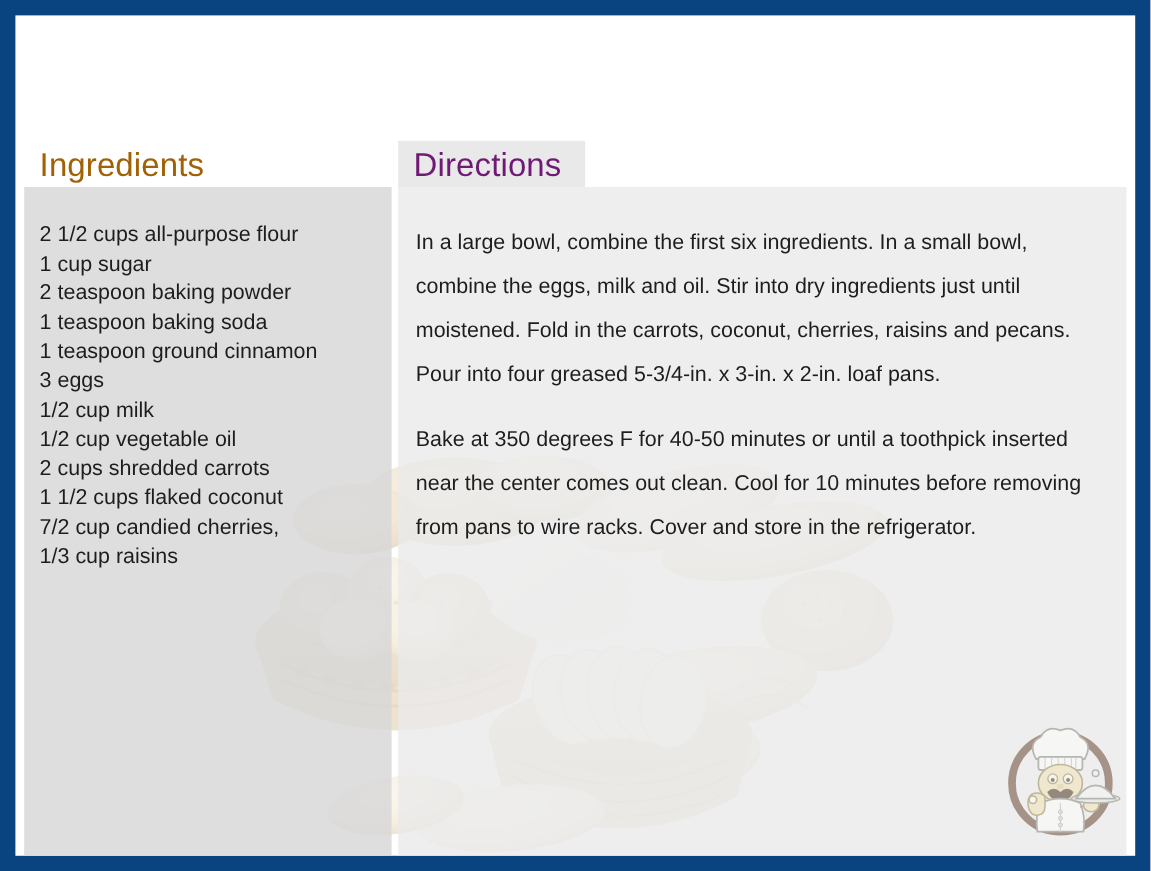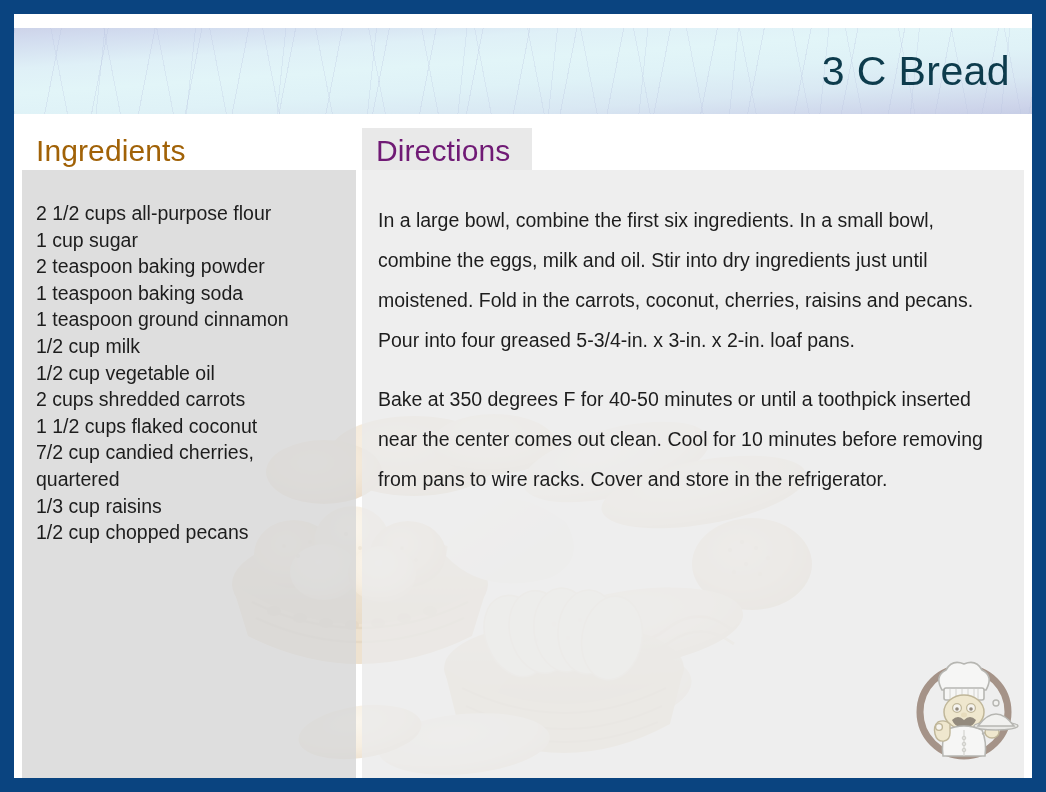--- a/index.html
+++ b/index.html
@@ -186,23 +186,20 @@
     pointer-events: none;
   }
 </style>
 </head>
 <body>
 
 <div id="recipe-card">
 
   <div id="page-canvas">
 
-    <div id="header-banner">
-      <div id="recipe-title">3 C Bread</div>
-    </div>
 
     <svg id="bread-photo" viewBox="0 0 740 364" preserveAspectRatio="none" aria-hidden="true">
       <defs>
         <radialGradient id="crustA" cx="40%" cy="35%" r="70%">
           <stop offset="0%" stop-color="#f3e0c4"></stop>
           <stop offset="60%" stop-color="#e4cba6"></stop>
           <stop offset="100%" stop-color="#cfae86"></stop>
         </radialGradient>
         <radialGradient id="crustB" cx="45%" cy="30%" r="72%">
           <stop offset="0%" stop-color="#f7ecd8"></stop>
@@ -313,28 +310,27 @@
     <div id="ingredients-panel">
       <div id="ingredients-tab">
         <div id="ingredients-heading">Ingredients</div>
       </div>
       <div id="ingredients-body">
         <div class="ingredient-line">2 1/2 cups all-purpose flour</div>
         <div class="ingredient-line">1 cup sugar</div>
         <div class="ingredient-line">2 teaspoon baking powder</div>
         <div class="ingredient-line">1 teaspoon baking soda</div>
         <div class="ingredient-line">1 teaspoon ground cinnamon</div>
+        <div class="ingredient-line">3 eggs</div>
         <div class="ingredient-line">1/2 cup milk</div>
         <div class="ingredient-line">1/2 cup vegetable oil</div>
         <div class="ingredient-line">2 cups shredded carrots</div>
         <div class="ingredient-line">1 1/2 cups flaked coconut</div>
         <div class="ingredient-line">7/2 cup candied cherries,</div>
-        <div class="ingredient-line">quartered</div>
         <div class="ingredient-line">1/3 cup raisins</div>
-        <div class="ingredient-line">1/2 cup chopped pecans</div>
       </div>
     </div>
 
     <div id="directions-panel">
       <div id="directions-tab">
         <div id="directions-heading">Directions</div>
       </div>
       <div id="directions-body">
         <p class="direction-paragraph">In a large bowl, combine the first six ingredients. In a small bowl, combine the eggs, milk and oil. Stir into dry ingredients just until moistened. Fold in the carrots, coconut, cherries, raisins and pecans. Pour into four greased 5-3/4-in. x 3-in. x 2-in. loaf pans.</p>
         <p class="direction-paragraph">Bake at 350 degrees F for 40-50 minutes or until a toothpick inserted near the center comes out clean. Cool for 10 minutes before removing from pans to wire racks. Cover and store in the refrigerator.</p>

